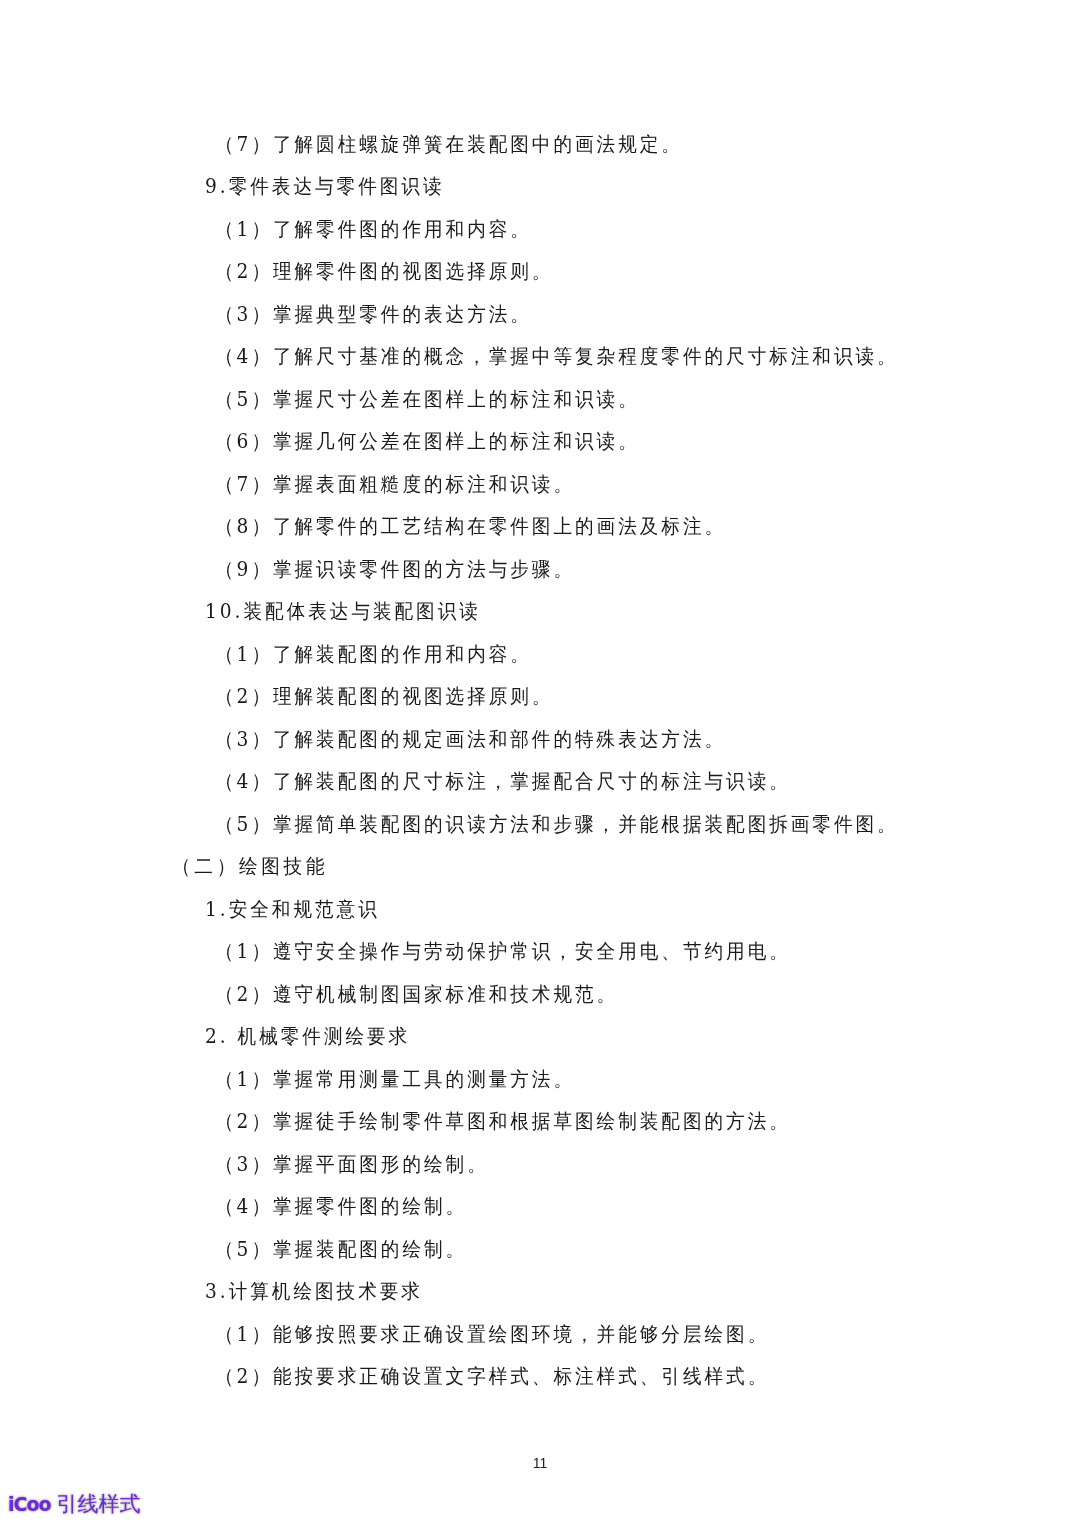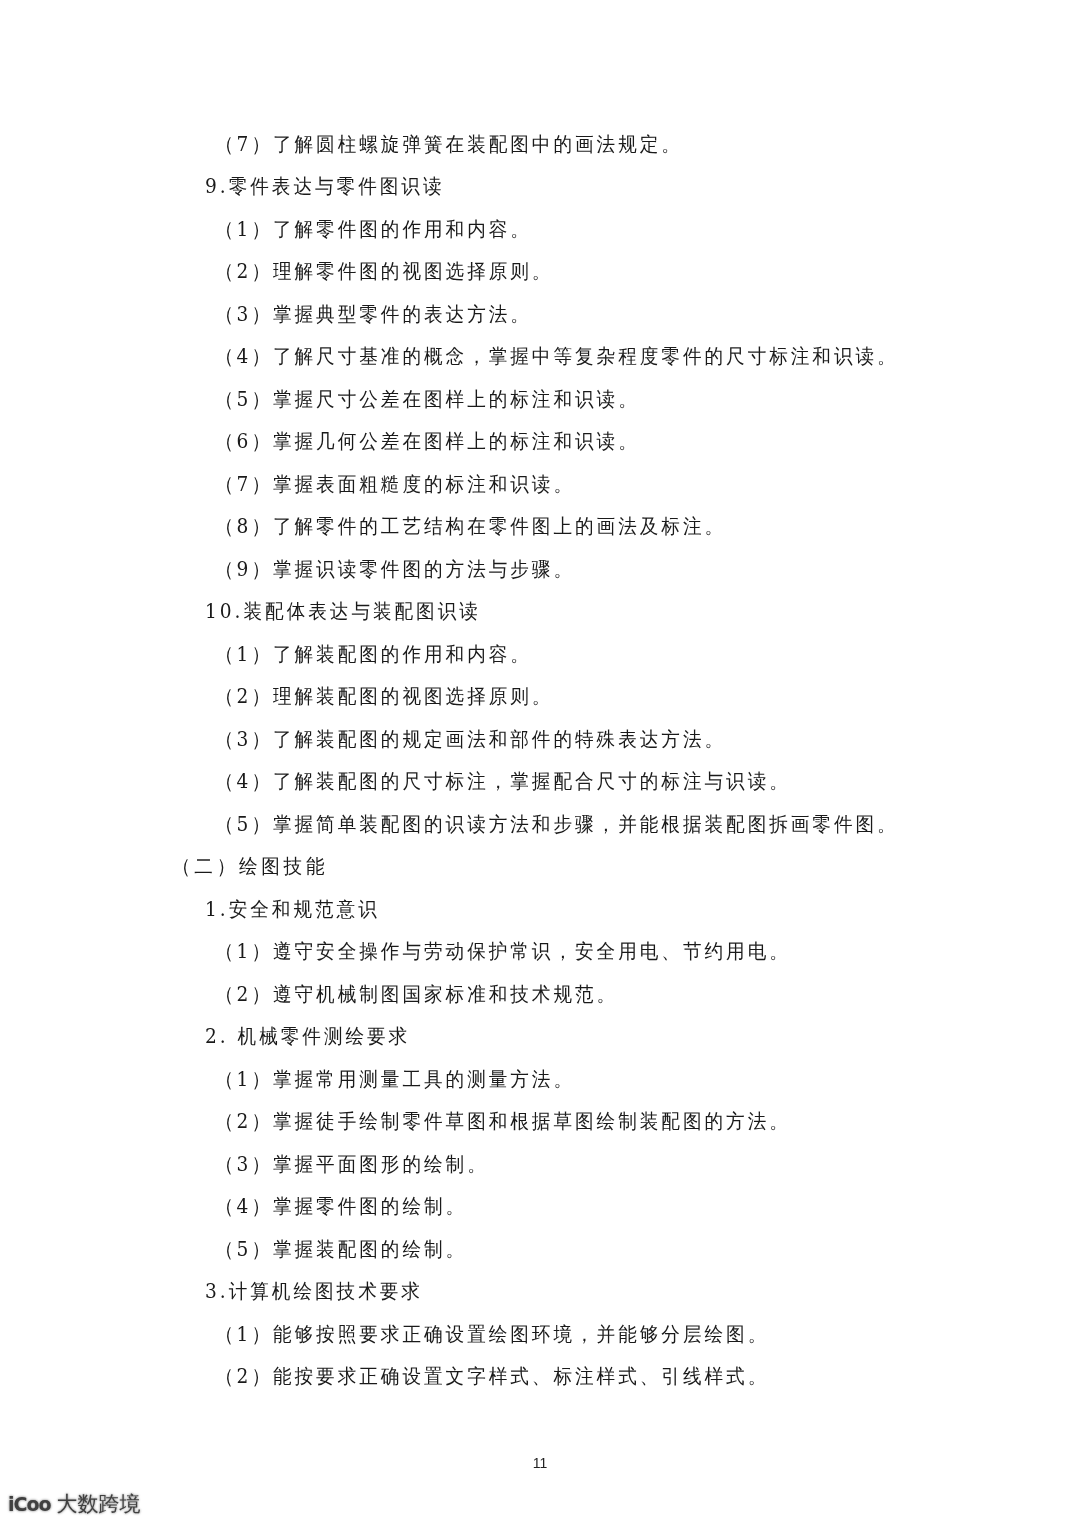--- a/index.html
+++ b/index.html
@@ -44,21 +44,21 @@
       color: #222;
       margin-top: 37px;
     }
     .watermark {
       position: absolute;
       left: 8px;
       top: 1490px;
       display: flex;
       align-items: center;
       gap: 6px;
-      color: #404040;
+      color: #6d28d9;
       font-family: "DejaVu Sans", sans-serif;
       font-size: 21px;
       text-shadow: 0 0 2px #9a9a9a, 0 0 3px #b0b0b0;
     }
     .watermark-logo {
       font-family: "DejaVu Sans", sans-serif;
       font-size: 19px;
       font-weight: bold;
       letter-spacing: -1px;
     }
@@ -95,15 +95,15 @@
       <div class="line lvl-item" style="top: 1152px;">（3）掌握平面图形的绘制。</div>
       <div class="line lvl-item" style="top: 1194px;">（4）掌握零件图的绘制。</div>
       <div class="line lvl-item" style="top: 1237px;">（5）掌握装配图的绘制。</div>
       <div class="line lvl-heading" style="top: 1279px;">3.计算机绘图技术要求</div>
       <div class="line lvl-item" style="top: 1322px;">（1）能够按照要求正确设置绘图环境，并能够分层绘图。</div>
       <div class="line lvl-item" style="top: 1364px;">（2）能按要求正确设置文字样式、标注样式、引线样式。</div>
     </div>
   <div class="page-number">11</div>
   <div class="watermark">
     <span class="watermark-logo">iCoo</span>
-    <span>大数跨境</span>
+    <span>引线样式</span>
   </div>
 </div>
 
 </body></html>

